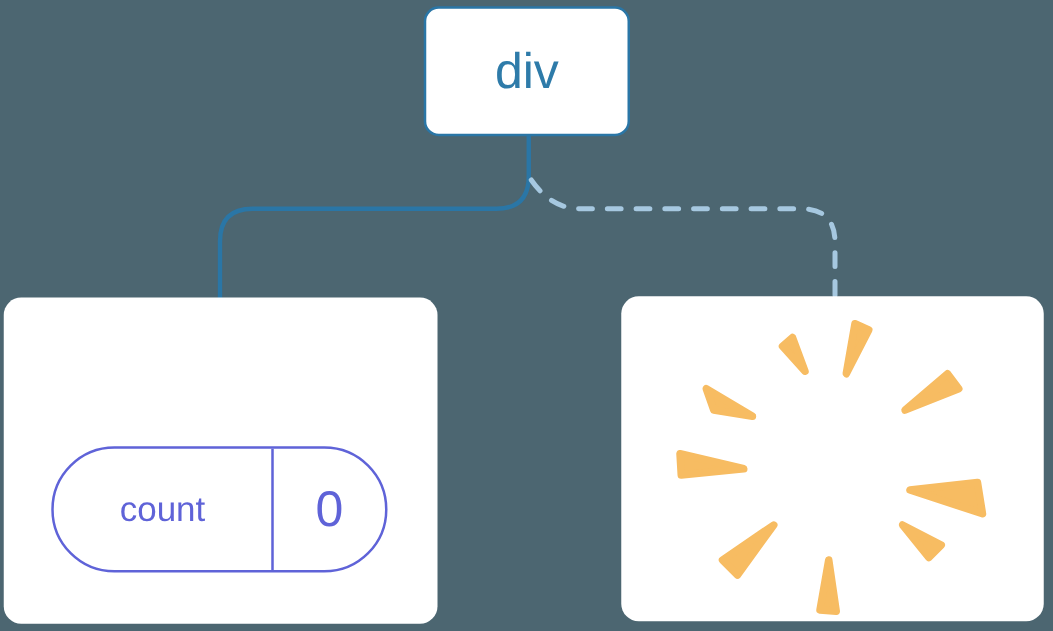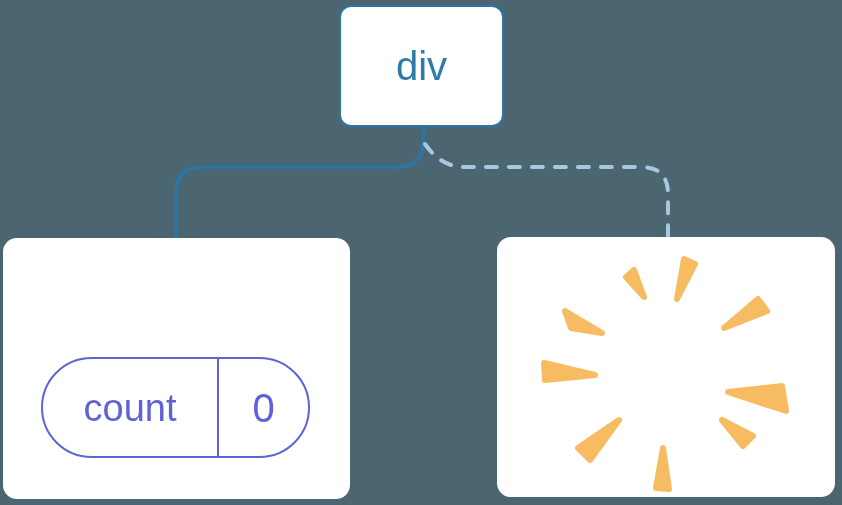--- a/index.html
+++ b/index.html
@@ -20,21 +20,21 @@
     pointer-events: none;
   }
   .node-card {
     position: absolute;
     background: #FFFFFF;
     border-radius: 14px;
     box-sizing: border-box;
   }
   .root-node {
     left: 339px; top: 5px;
-    width: 165px; height: 122px;
+    width: 165px; height: 104px;
     border: 2.5px solid #2A76A6;
     border-radius: 12px;
     display: flex;
     align-items: center;
     justify-content: center;
   }
   .root-label {
     color: #2E7BA9;
     font-size: 40px;
     font-weight: 500;
@@ -61,21 +61,21 @@
     box-sizing: border-box;
     display: flex;
     align-items: stretch;
     color: #5F63D8;
   }
   .pill-key-cell {
     width: 174px;
     display: flex;
     align-items: center;
     justify-content: center;
-    font-size: 38px;
+    font-size: 28px;
     line-height: 1;
   }
   .pill-value-cell {
     flex: 1;
     border-left: 2px solid #5F63D8;
     display: flex;
     align-items: center;
     justify-content: center;
     font-size: 40px;
     line-height: 1;

